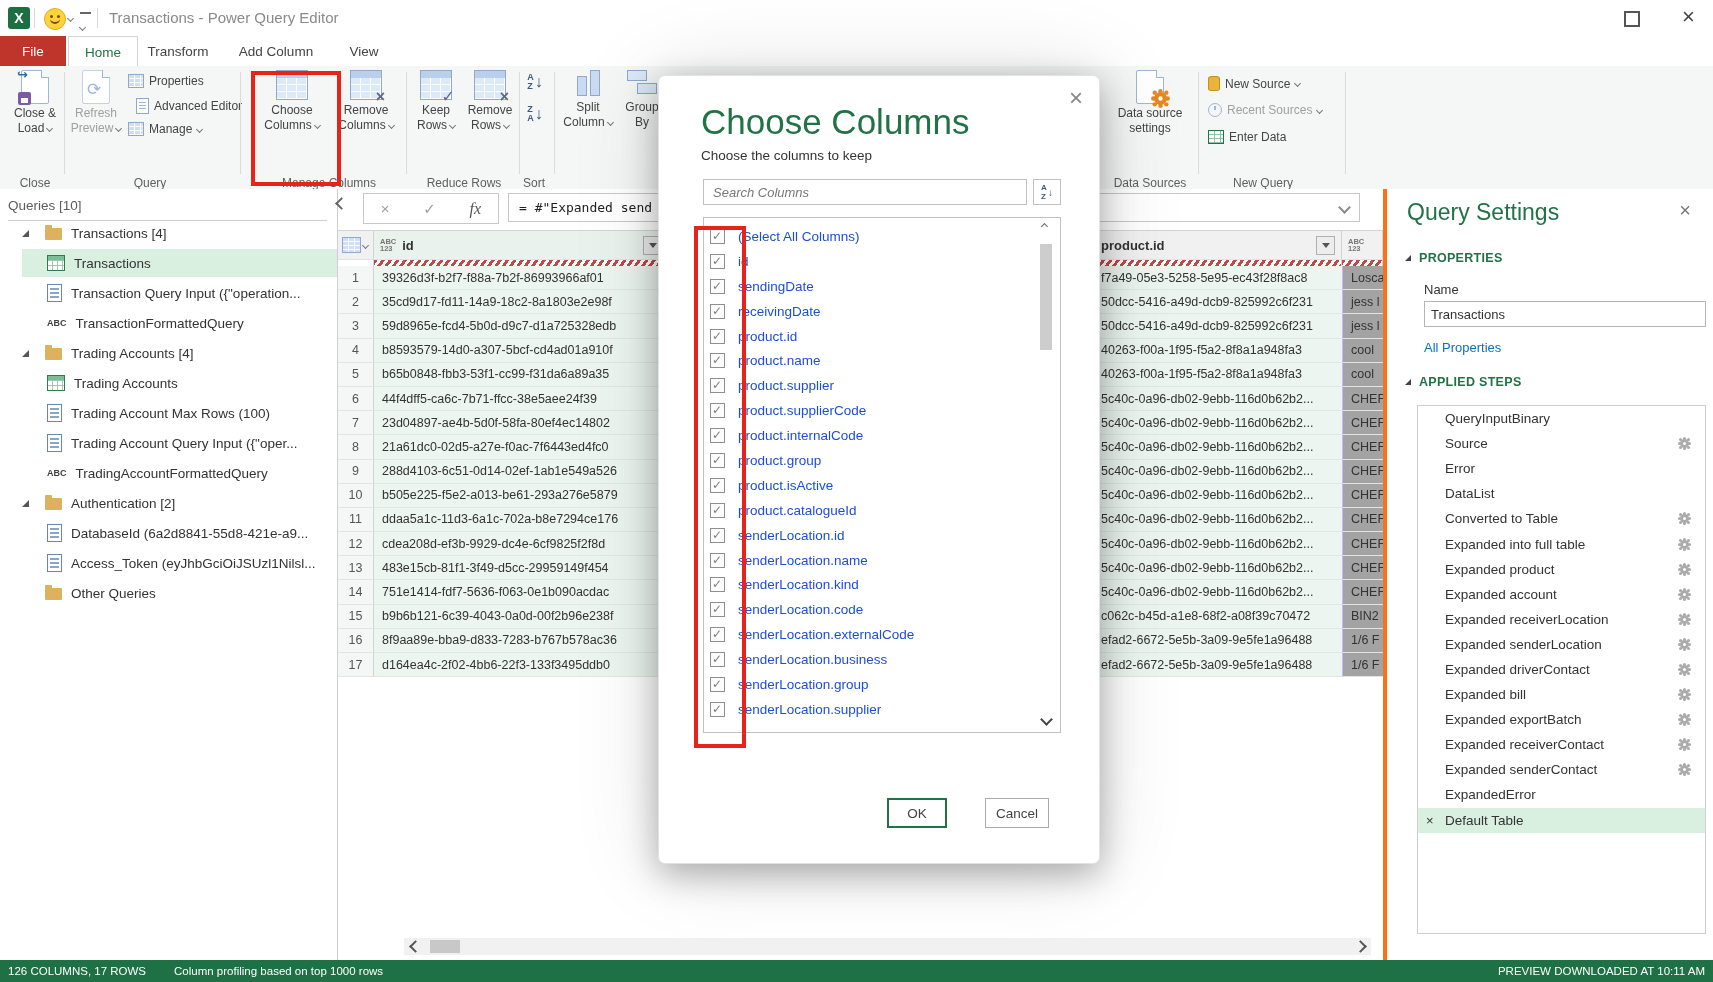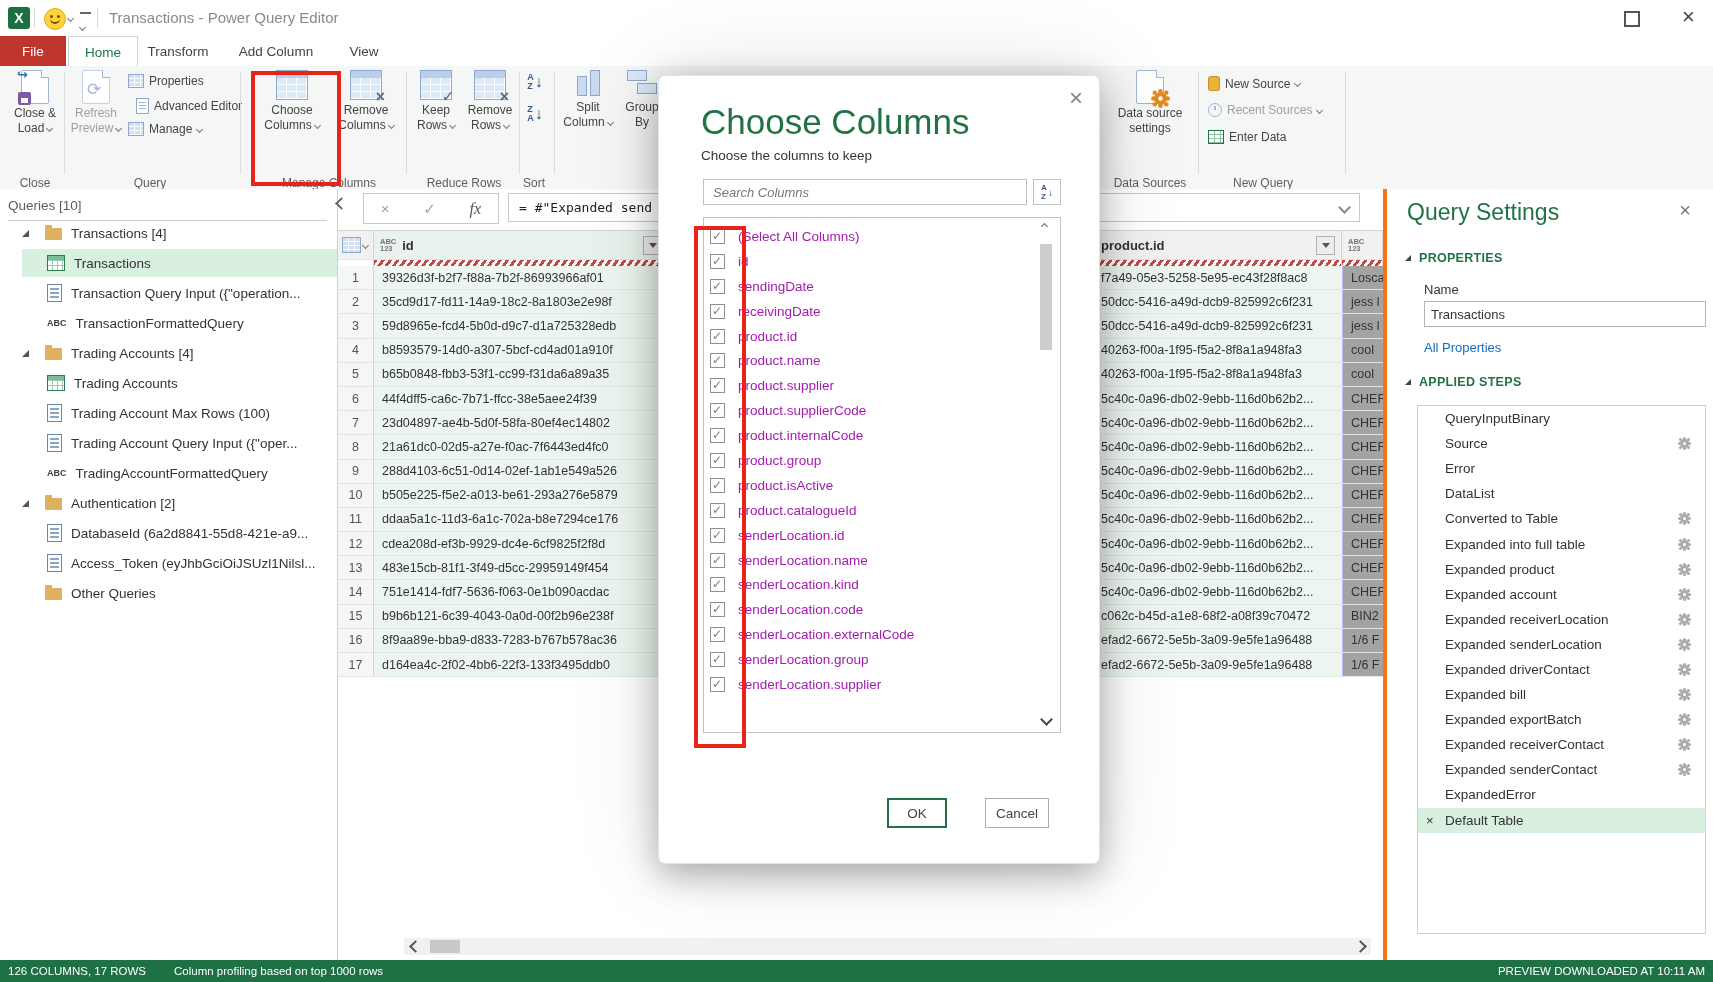--- a/index.html
+++ b/index.html
@@ -183,21 +183,21 @@
   .dlg-close{position:absolute;right:16px;top:8px;font-size:24px;color:#888;font-weight:300;}
   .dlg-title{position:absolute;left:42px;top:26px;font-size:35px;color:#217346;font-weight:400;}
   .dlg-sub{position:absolute;left:42px;top:72px;font-size:13.5px;color:#333;}
   .dlg-search{position:absolute;left:44px;top:103px;width:324px;height:26px;border:1px solid #c1c1c1;
               font-family:inherit;font-size:13px;padding:0 9px;box-sizing:border-box;color:#333;}
   .dlg-search::placeholder{font-style:italic;color:#777;}
   .dlg-sort{position:absolute;left:374px;top:103px;width:28px;height:26px;border:1px solid #c1c1c1;background:#fff;
             display:flex;align-items:center;justify-content:center;box-sizing:border-box;}
   .dlg-list{position:absolute;left:44px;top:141px;width:358px;height:516px;border:1px solid #c1c1c1;box-sizing:border-box;
             overflow:hidden;padding-top:6px;}
-  .citem{height:24.9px;display:flex;align-items:center;padding-left:6px;font-size:13.5px;color:#a21caf;}
+  .citem{height:24.9px;display:flex;align-items:center;padding-left:6px;font-size:13.5px;color:#1d4ed8;}
   .cb{width:15px;height:15px;border:1px solid #8f8f8f;background:#fcfcfc;flex:none;position:relative;box-sizing:border-box;}
   .cb::after{content:"\2713";position:absolute;left:1px;top:-1px;font-size:12px;color:#7c7c7c;}
   .citem .clabel{margin-left:13px;}
   .vsb{position:absolute;right:45px;top:142px;width:16px;height:514px;}
   .vsb .vup{position:absolute;left:4px;top:6px;}
   .vsb .vthumb{position:absolute;left:2px;top:26px;width:12px;height:106px;background:#cdcdcd;}
   .vsb .vdown{position:absolute;left:4px;bottom:8px;}
   .dlg-ok{position:absolute;left:228px;top:722px;width:60px;height:30px;background:#fff;border:2px solid #217346;
           font-family:inherit;font-size:13.5px;color:#444;box-sizing:border-box;}
   .dlg-cancel{position:absolute;left:326px;top:722px;width:64px;height:30px;background:#fff;border:1px solid #ababab;
@@ -887,20 +887,24 @@
           <div class="citem">
             <span class="cb"></span>
             <span class="clabel">senderLocation.code</span>
           </div>
 
           <div class="citem">
             <span class="cb"></span>
             <span class="clabel">senderLocation.externalCode</span>
           </div>
 
+          <div class="citem">
+            <span class="cb"></span>
+            <span class="clabel">senderLocation.business</span>
+          </div>
 
           <div class="citem">
             <span class="cb"></span>
             <span class="clabel">senderLocation.group</span>
           </div>
 
           <div class="citem">
             <span class="cb"></span>
             <span class="clabel">senderLocation.supplier</span>
           </div>

